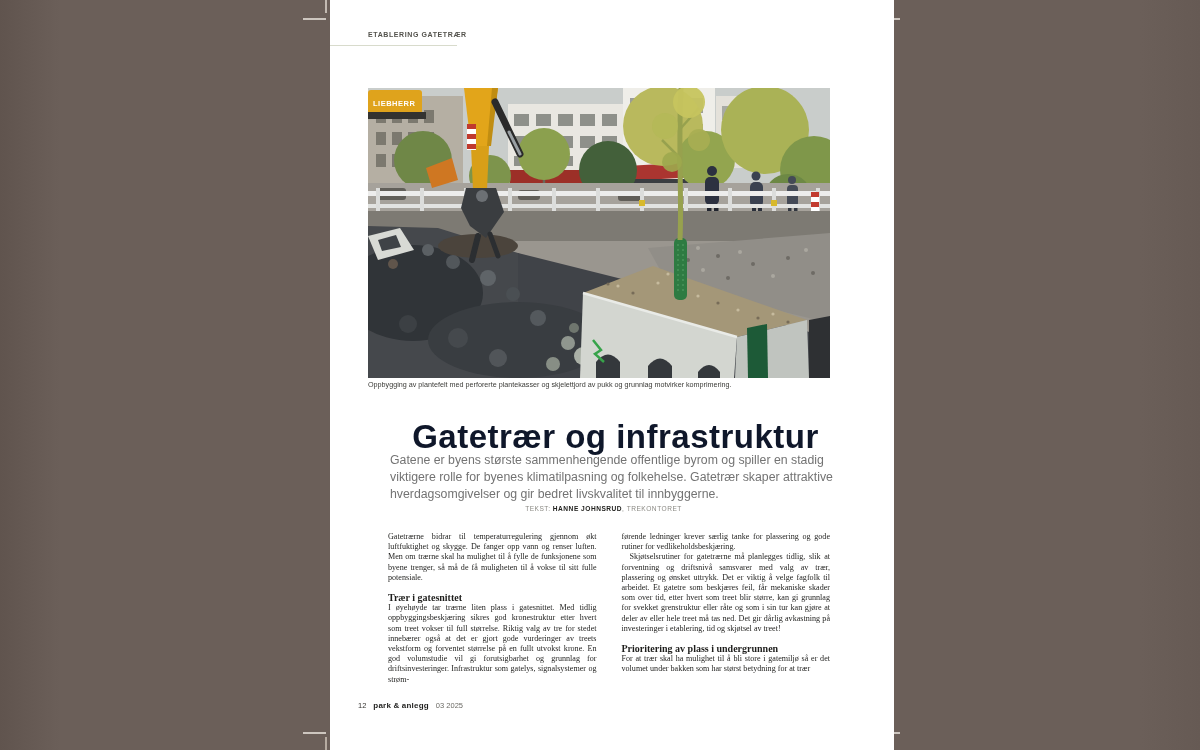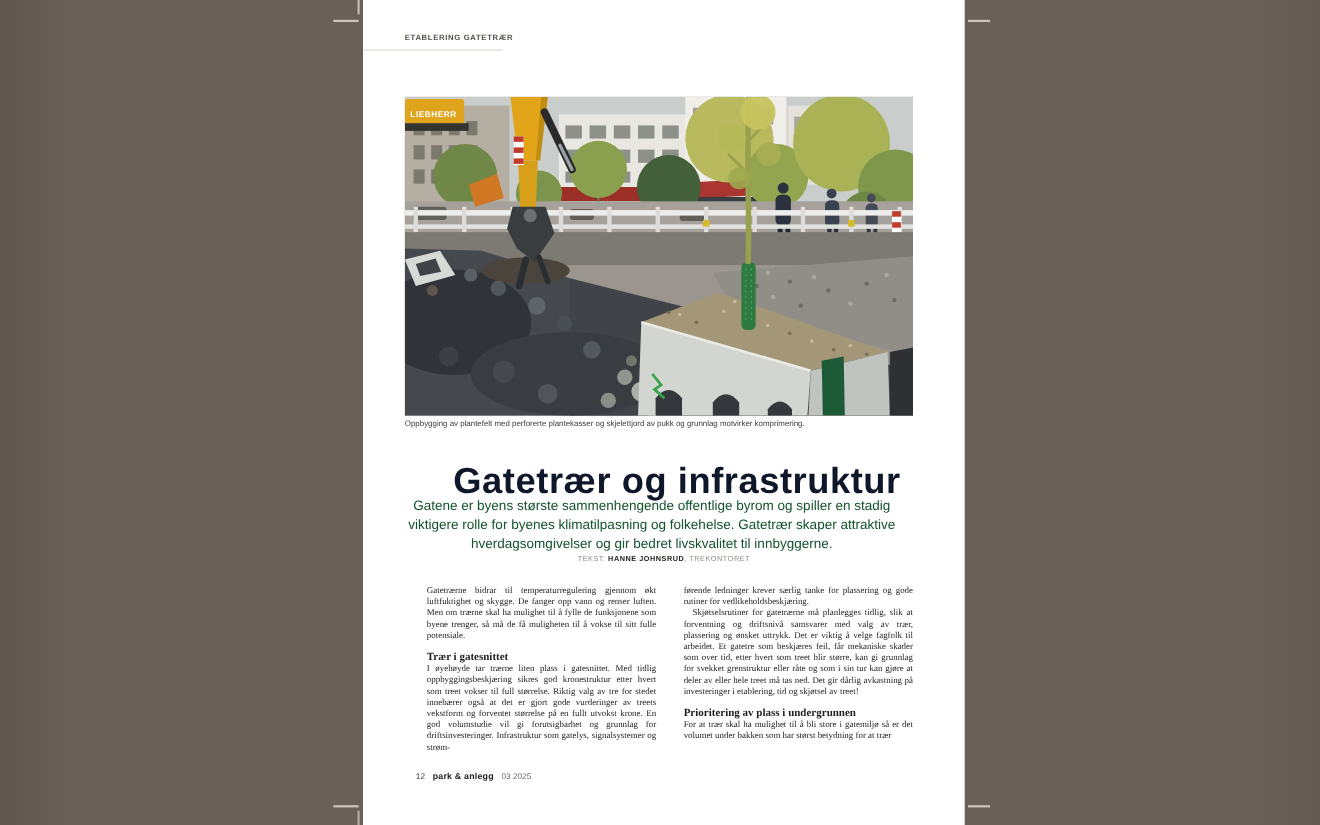--- a/index.html
+++ b/index.html
@@ -1,45 +1,45 @@
 <!DOCTYPE html>
 <html><head>
 <meta charset="utf-8">
 <style>
   html,body{margin:0;padding:0;background:#6b5f59;}
   .canvas{position:relative;width:1200px;height:750px;overflow:hidden;
           background:linear-gradient(90deg,#60544e 0px,#6b5f59 60px,#6b5f59 1140px,#665a54 1200px);
           font-family:"Liberation Sans",sans-serif;}
-  .page{position:absolute;left:330px;top:0;width:547px;height:750px;background:#ffffff;}
+  .page{position:absolute;left:330px;top:0;width:547px;height:750px;background:#ffffff;padding-left:17px;}
   .crop{position:absolute;}
   
   .kicker{position:absolute;left:38px;top:31px;font-size:7px;letter-spacing:.6px;
           color:#53524c;font-weight:bold;}
   .kicker-rule{position:absolute;left:0;top:45px;width:127px;height:1px;background:#d8dbcc;}
   
   .photo{position:absolute;left:38px;top:88px;width:462px;height:290px;overflow:hidden;background:#9a968f;}
   .caption{position:absolute;left:38px;top:381px;width:455px;font-size:7.2px;line-height:8.8px;color:#3b3b37;}
   
   .title{position:absolute;left:0;top:406px;width:547px;text-align:center;
          font-size:33px;font-weight:800;letter-spacing:.5px;color:#0f172a;margin:12px;}
-  .lede{position:absolute;left:37px;top:452px;width:451px;text-align:center;
-        font-size:12.3px;line-height:16.8px;color:#14532d;font-weight:500;margin:0;}
+  .lede{position:absolute;left:60px;top:452px;width:451px;text-align:left;
+        font-size:12.3px;line-height:16.8px;color:#737373;font-weight:500;margin:0;}
   .byline{position:absolute;left:0;top:505px;width:547px;text-align:center;
           font-size:6.6px;letter-spacing:.5px;color:#8a8983;}
   .byline b{color:#22221f;}
   
   .cols{position:absolute;left:38px;top:532px;width:462px;display:flex;gap:5px;
         font-family:"Liberation Serif",serif;color:#1e1e1c;}
   .col{flex:1;min-width:0;margin-left:20px;}
   .col p{margin:0 0 10px 0;font-size:8.1px;line-height:10.2px;text-align:justify;}
   .col p.indent{text-indent:8px;margin-top:-10px;}
   .col h3{margin:0;font-size:10px;line-height:10.2px;font-weight:bold;}
   
   .footer{position:absolute;left:28px;top:701px;display:flex;align-items:baseline;gap:7px;}
-  .footer .pn{font-size:7.5px;color:#33322f;margin-left:20px;}
+  .footer .pn{font-size:7.5px;color:#33322f;}
   .footer .mag{font-size:8px;font-weight:800;color:#1f1f1d;letter-spacing:.2px;}
   .footer .issue{font-size:7.5px;color:#6b6a64;}
 </style>
 </head>
 <body>
 
 <div class="canvas">
 
   <div class="crop" style="left:303px;top:18px;width:23px;height:1.5px;background:#cdc6bf"></div>
   <div class="crop" style="left:325px;top:0;width:1.5px;height:13px;background:#c3bab2"></div>

